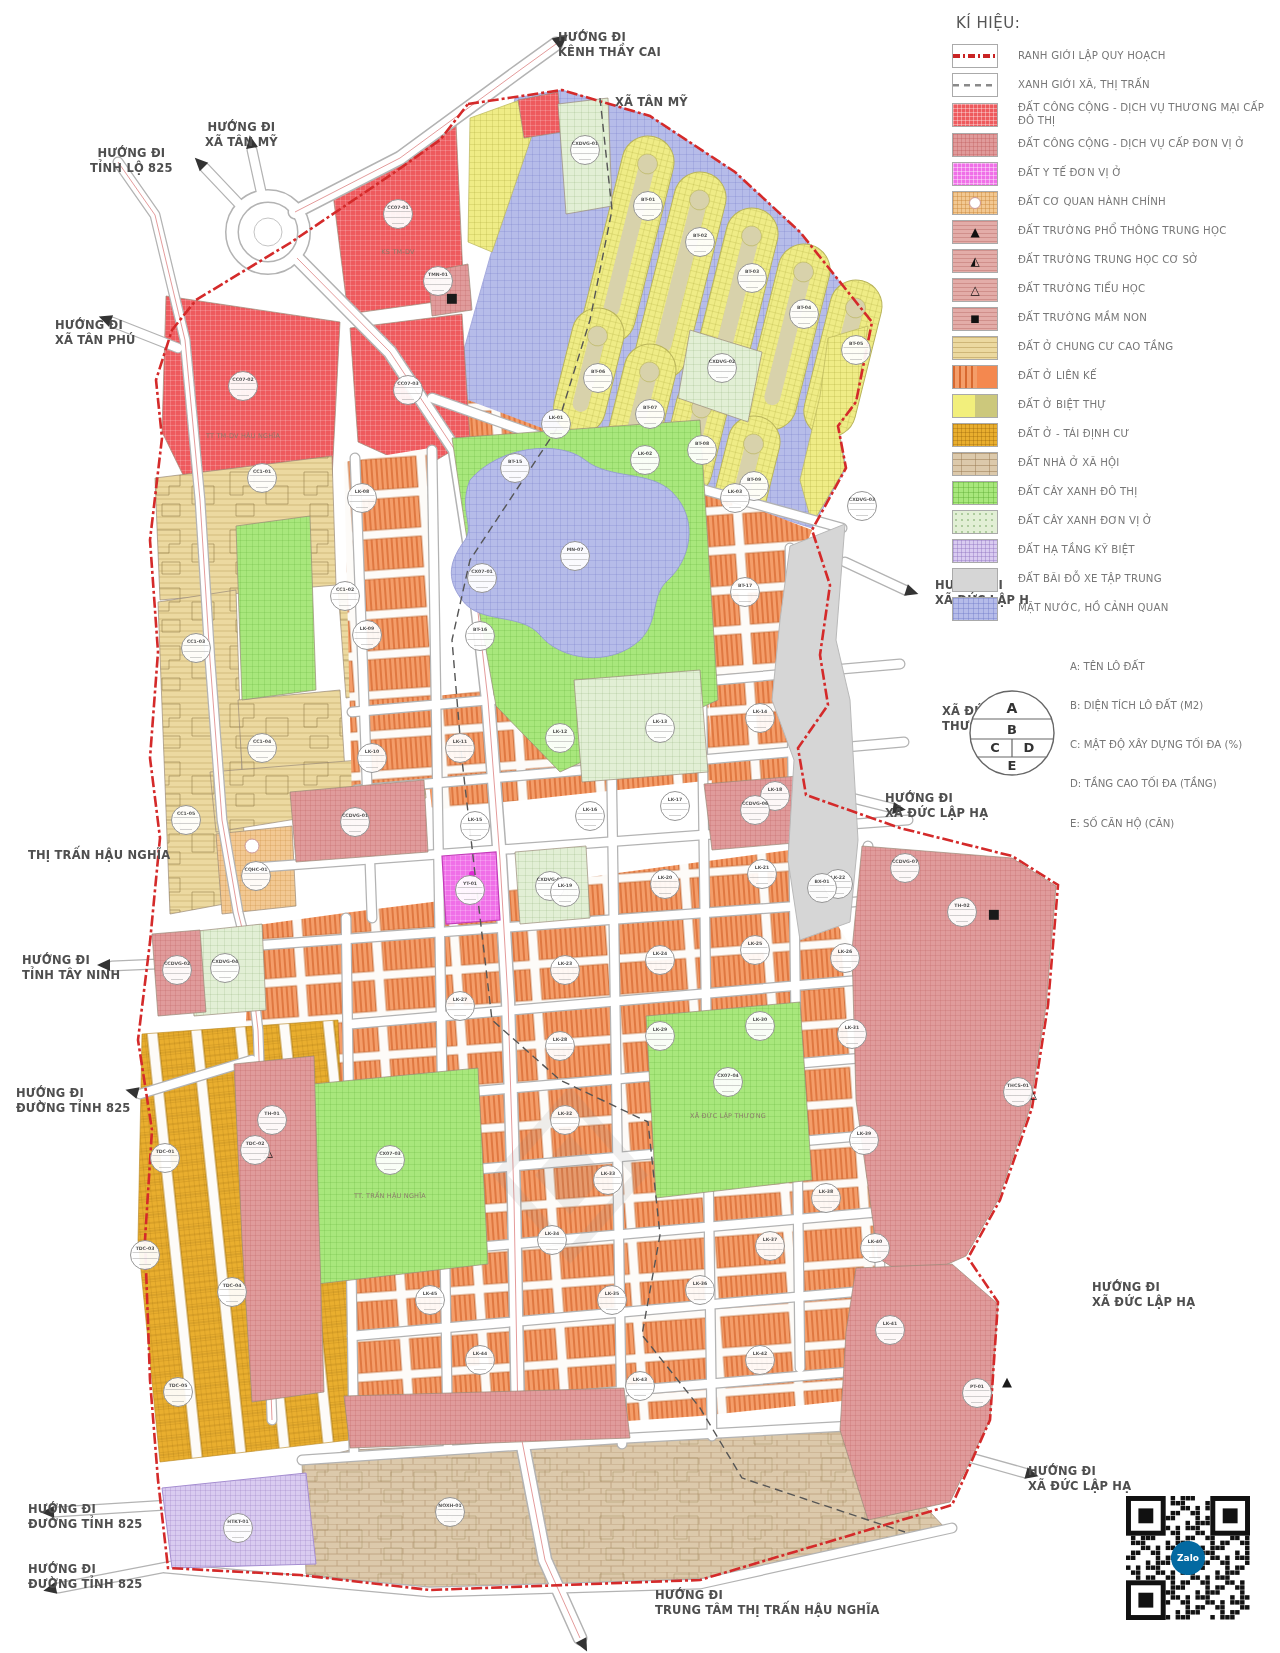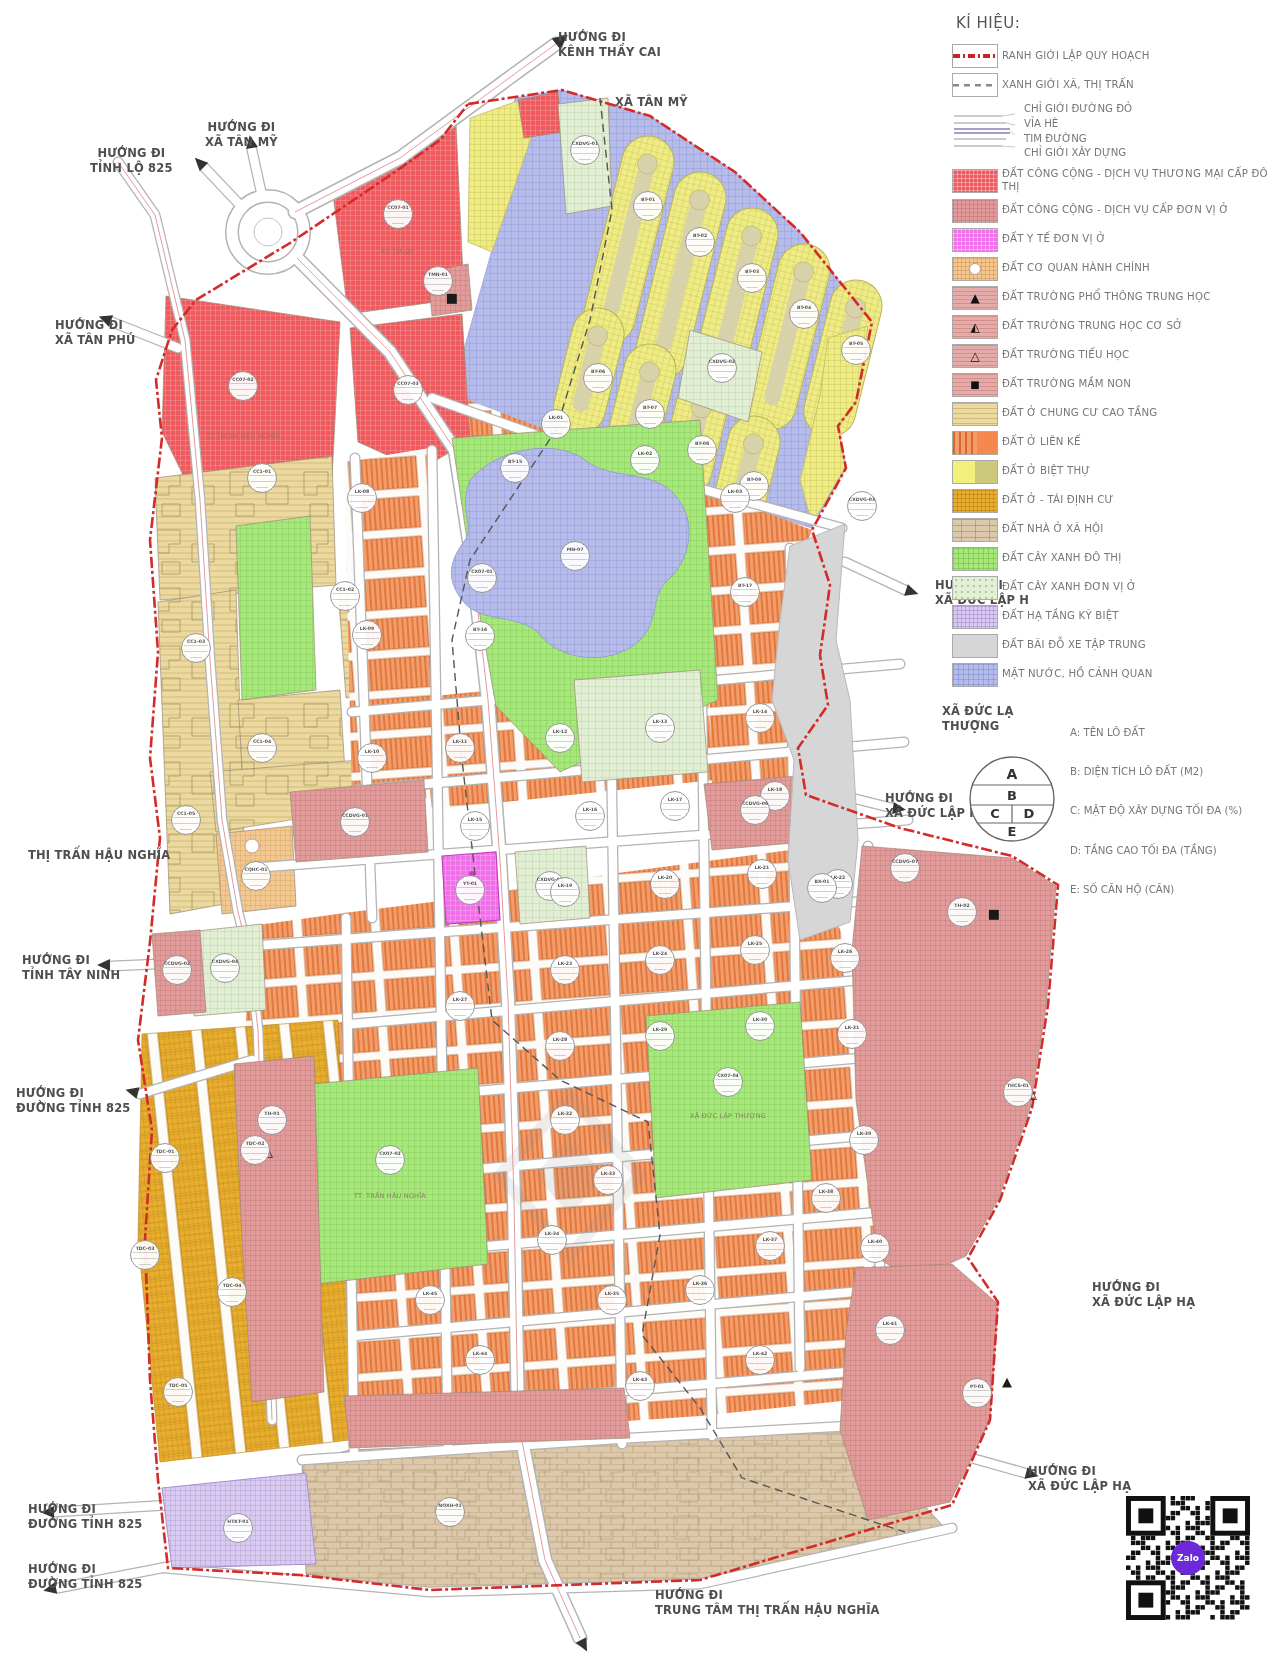--- a/index.html
+++ b/index.html
@@ -6,21 +6,21 @@
   body{font-family:"DejaVu Sans","Liberation Sans",sans-serif;}
   #stage{position:relative;width:1280px;height:1653px;background:#fff;overflow:hidden;}
   #mapsvg{position:absolute;left:0;top:0;z-index:1;}
   .mlabel{position:absolute;z-index:5;font-size:11.5px;font-weight:bold;color:#4f4f4f;
           white-space:pre-line;line-height:1.3;letter-spacing:.2px;}
   .sublabel{position:absolute;z-index:5;font-size:6.5px;color:#8a7a6a;white-space:nowrap;
             transform:translateX(-50%);letter-spacing:.2px;}
   
   #legend{position:absolute;left:952px;top:14px;width:326px;z-index:6;}
   #legend .ltitle{font-size:15px;font-weight:normal;color:#555;margin:0 0 12px 4px;letter-spacing:.5px;}
-  .li{display:flex;align-items:center;gap:4px;margin-bottom:5px;}
+  .li{display:flex;align-items:center;gap:20px;margin-bottom:5px;}
   .ll{font-size:10.2px;color:#777;line-height:1.25;letter-spacing:.2px;}
   .sw{flex:0 0 46px;width:46px;height:24px;border:1px solid #aaa;box-sizing:border-box;position:relative;}
   .swb{background:#fff;}
   .sw-line-red{background:repeating-linear-gradient(90deg,#c92323 0 7px,transparent 7px 10px,#c92323 10px 12px,transparent 12px 15px) center/100% 4px no-repeat;}
   .sw-line-gray{background:repeating-linear-gradient(90deg,#8a8a8a 0 6px,transparent 6px 11px) center/100% 2.5px no-repeat;}
   .sw-red{background-color:#ee5a5e;background-image:linear-gradient(rgba(255,255,255,.35) 1px,transparent 1px),linear-gradient(90deg,rgba(255,255,255,.35) 1px,transparent 1px);background-size:4px 4px;}
   .sw-pink{background-color:#e09b9b;background-image:linear-gradient(rgba(190,90,90,.35) 1px,transparent 1px),linear-gradient(90deg,rgba(190,90,90,.35) 1px,transparent 1px);background-size:4px 4px;}
   .sw-mag{background-color:#f06fe8;background-image:linear-gradient(rgba(255,255,255,.4) 1px,transparent 1px),linear-gradient(90deg,rgba(255,255,255,.4) 1px,transparent 1px);background-size:4px 4px;}
   .sw-adm{background-color:#f2c892;background-image:linear-gradient(rgba(200,130,50,.4) 1px,transparent 1px),linear-gradient(90deg,rgba(200,130,50,.4) 1px,transparent 1px);background-size:4px 4px;}
   .sw-adm::after{content:"";position:absolute;left:50%;top:50%;width:10px;height:10px;margin:-6px 0 0 -6px;background:#fff;border:1px solid #c99;border-radius:50%;}
@@ -41,21 +41,21 @@
   .sw-bx{background:#d6d6d6;}
   .sw-mn2{background-color:#b6bce9;background-image:linear-gradient(rgba(110,120,200,.4) 1px,transparent 1px),linear-gradient(90deg,rgba(110,120,200,.4) 1px,transparent 1px);background-size:5px 5px;}
   .roadsec{display:flex;align-items:center;gap:8px;margin:2px 0 7px 0;}
   .roadsec .rlabels div{font-size:10.2px;color:#777;line-height:1.45;}
   #plotkey{display:flex;gap:12px;align-items:center;margin-top:14px;margin-left:14px;}
   #plotkey .notes div{font-size:10.2px;color:#777;line-height:1.5;margin-top:24px;}
   
   #qr{position:absolute;left:1126px;top:1496px;width:124px;height:124px;z-index:6;background:#fff;}
   #qr svg{display:block;}
   #zalotxt{position:absolute;left:50%;top:50%;transform:translate(-50%,-50%);width:34px;height:34px;border-radius:50%;
-           background:#6d28d9;color:#fff;font-size:9px;font-weight:bold;display:flex;align-items:center;justify-content:center;z-index:2;}
+           background:#0369a1;color:#fff;font-size:9px;font-weight:bold;display:flex;align-items:center;justify-content:center;z-index:2;}
   
   .rc{stroke:#b3b3b3;stroke-width:11;fill:none;stroke-linecap:round;stroke-linejoin:round;}
   .rf{stroke:#ffffff;stroke-width:8.5;fill:none;stroke-linecap:round;stroke-linejoin:round;}
   .rcM{stroke:#b3b3b3;stroke-width:15;fill:none;stroke-linecap:round;}
   .rfM{stroke:#ffffff;stroke-width:12;fill:none;stroke-linecap:round;}
   .rt{stroke:#e49b9b;stroke-width:1;fill:none;}
   .pmn{font-size:4.6px;font-weight:bold;fill:#555;text-anchor:middle;}
   .pml{stroke:#999;stroke-width:.45;}
   .zs{stroke:#9a8a78;stroke-width:.7;}
 </style>
@@ -1045,33 +1045,20 @@
 <div id="legend">
   <div class="ltitle">KÍ HIỆU:</div>
   <div class="li">
         <span class="sw swb sw-line-red"></span>
         <span class="ll">RANH GIỚI LẬP QUY HOẠCH</span>
       </div>
   <div class="li">
         <span class="sw swb sw-line-gray"></span>
         <span class="ll">XANH GIỚI XÃ, THỊ TRẤN</span>
       </div>
-  <div class="roadsec">
-    <svg width="64" height="44">
-      <path d="M2,6H50M2,13H54M2,19H58M2,23H58M2,29H54M2,36H50" stroke="#9a9a9a" stroke-width="1.2" fill="none"></path>
-      <path d="M2,19H58M2,23H58" stroke="#7a7ac8" stroke-width="1.2" fill="none"></path>
-      <path d="M50,6L63,4M54,13L63,15M58,21L63,25M50,36L63,37" stroke="#bbb" stroke-width=".8" fill="none"></path>
-    </svg>
-    <div class="rlabels">
-      <div>CHỈ GIỚI ĐƯỜNG ĐỎ</div>
-      <div>VỈA HÈ</div>
-      <div>TIM ĐƯỜNG</div>
-      <div>CHỈ GIỚI XÂY DỰNG</div>
-    </div>
-  </div>
   <div class="li">
         <span class="sw sw-red"></span>
         <span class="ll">ĐẤT CÔNG CỘNG - DỊCH VỤ THƯƠNG MẠI CẤP ĐÔ THỊ</span>
       </div>
   <div class="li">
         <span class="sw sw-pink"></span>
         <span class="ll">ĐẤT CÔNG CỘNG - DỊCH VỤ CẤP ĐƠN VỊ Ở</span>
       </div>
   <div class="li">
         <span class="sw sw-mag"></span>

